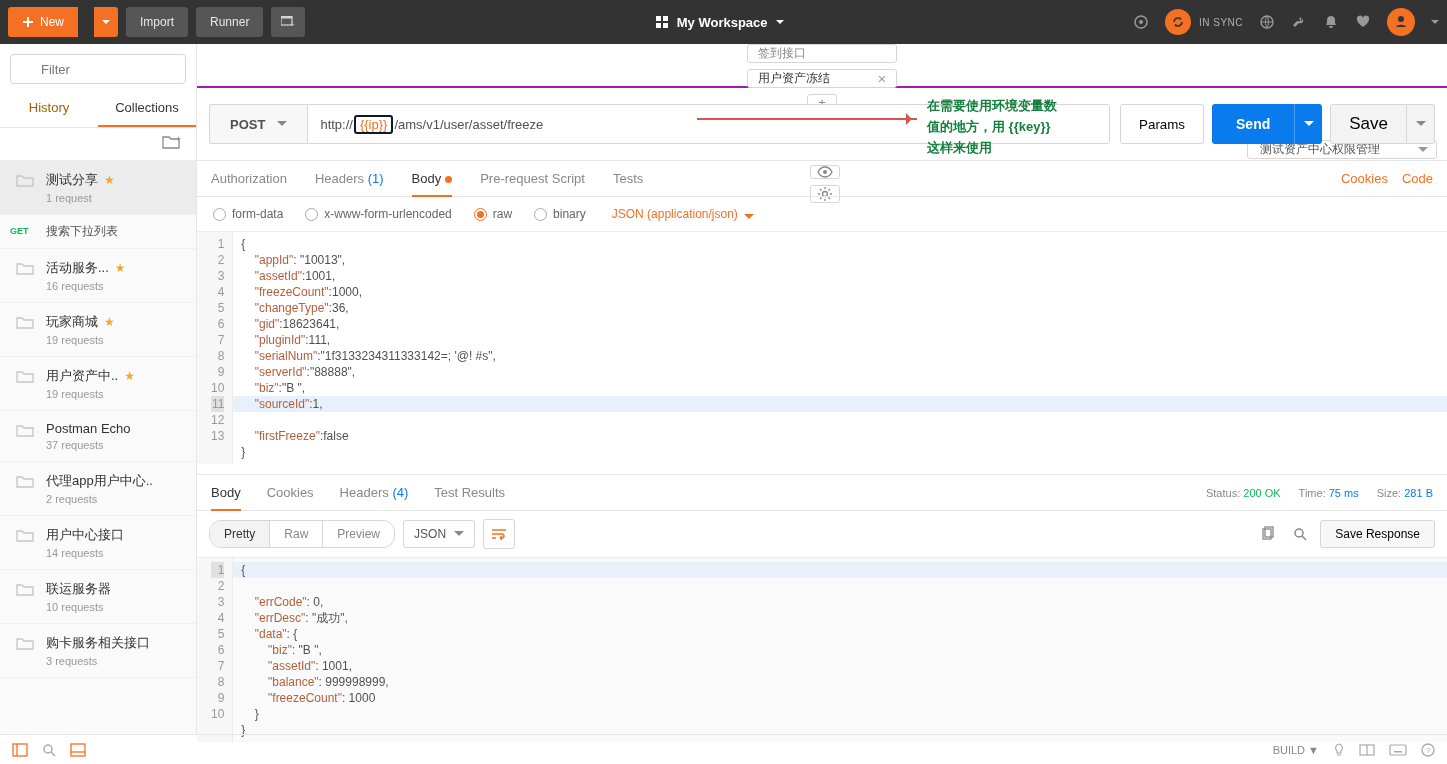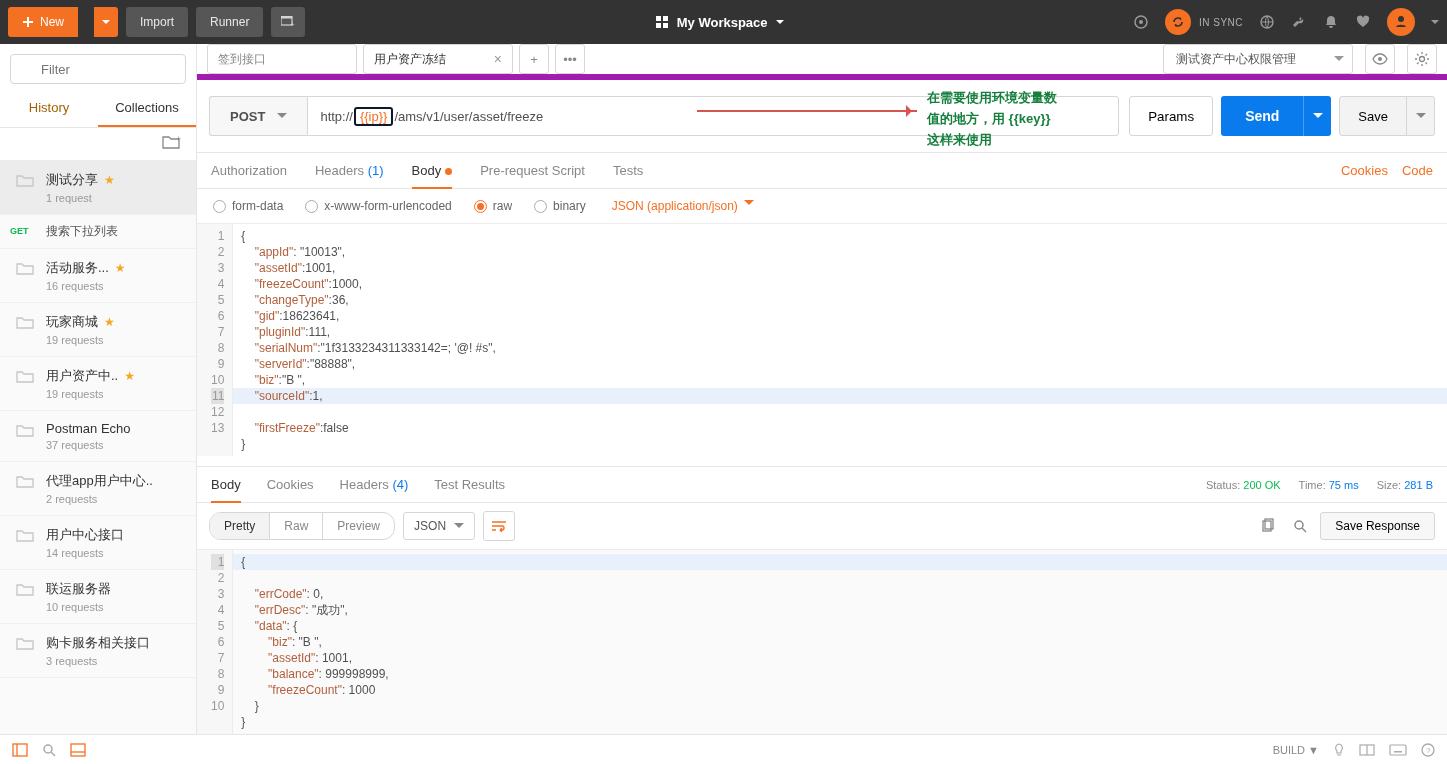--- a/index.html
+++ b/index.html
@@ -33,60 +33,60 @@
 .coll { padding:10px 10px 10px 46px; border-bottom:1px solid #f0f0f0; position:relative; cursor:pointer; }
 .coll.active { background:#ececec; }
 .coll .folder-ic { position:absolute; left:16px; top:12px; color:#c6c6c6; }
 .coll .name { font-size:13px; color:#333; display:flex; align-items:center; gap:6px; }
 .coll .meta { font-size:11px; color:#999; margin-top:3px; }
 .star { color:#F5A623; font-size:12px; }
 .req-item { padding:8px 10px 8px 46px; border-bottom:1px solid #f0f0f0; font-size:12px; color:#555; position:relative; cursor:pointer; }
 .req-item .method { position:absolute; left:10px; color:#0cbb52; font-weight:700; font-size:9px; top:11px; }
 
 .content { flex:1; display:flex; flex-direction:column; min-width:0; }
-.tabbar { height:44px; border-bottom:6px solid #a21caf; display:flex; align-items:flex-start; padding:0 10px; gap:6px; }
+.tabbar { height:44px; border-bottom:2px solid #a21caf; display:flex; align-items:center; padding:0 10px; gap:6px;flex-direction:column; }
 .tab { height:30px; min-width:150px; border:1px solid #d6d6d6; border-radius:3px; display:flex; align-items:center; padding:0 10px; font-size:12px; color:#888; background:#fff; cursor:pointer; position:relative; }
 .tab.active { color:#333; }
 .tab .close { margin-left:auto; color:#999; font-size:14px; }
 .tab-add, .tab-more { width:30px; height:30px; border:1px solid #d6d6d6; border-radius:3px; display:flex; align-items:center; justify-content:center; color:#888; cursor:pointer; }
 .env-sel { margin-left:auto; height:30px; border:1px solid #d6d6d6; border-radius:3px; padding:0 30px 0 12px; font-size:12px; color:#555; display:flex; align-items:center; background:#fff; cursor:pointer; position:relative; min-width:190px; }
 .env-sel .chev { position:absolute; right:8px; color:#999; }
 .env-btn { width:30px; height:30px; border:1px solid #d6d6d6; border-radius:3px; display:flex; align-items:center; justify-content:center; color:#888; cursor:pointer; margin-left:6px; }
 
 .req-bar { display:flex; gap:0; padding:16px 12px; align-items:center; border-bottom:1px solid #e6e6e6; position:relative; }
 .method-sel { height:40px; border:1px solid #d6d6d6; border-right:none; border-radius:3px 0 0 3px; padding:0 20px; font-weight:600; font-size:13px; display:flex; align-items:center; gap:12px; background:#f7f7f7; cursor:pointer; }
 .url-input { flex:1; height:40px; border:1px solid #d6d6d6; border-radius:0 3px 3px 0; padding:0 12px; font-size:13px; background:#fff; font-family:Menlo,Monaco,monospace; display:flex; align-items:center; }
 .url-input .var { color:#F47023; border:2px solid #0f172a; border-radius:3px; padding:0px 4px; margin:0 1px; }
 .params-btn { height:40px; border:1px solid #d6d6d6; border-radius:3px; padding:0 18px; background:#fff; margin-left:10px; cursor:pointer; }
 .send-split { display:flex; margin-left:8px; }
 .send-btn { height:40px; background:#097BED; color:#fff; border:none; border-radius:3px 0 0 3px; padding:0 24px; font-weight:600; font-size:14px; cursor:pointer; }
 .send-chev { height:40px; width:28px; background:#097BED; border:none; border-left:1px solid rgba(255,255,255,0.25); border-radius:0 3px 3px 0; color:#fff; cursor:pointer; display:flex; align-items:center; justify-content:center; }
 .save-split { display:flex; margin-left:8px; }
-.save-btn { height:40px; background:#f3f3f3; border:1px solid #d6d6d6; border-radius:3px 0 0 3px; padding:0 18px; font-size:13px; cursor:pointer; }
+.save-btn { height:40px; background:#f3f3f3; border:1px solid #d6d6d6; border-radius:3px 0 0 3px; padding:0 18px; font-size:17px; cursor:pointer; }
 .save-chev { height:40px; width:28px; background:#f3f3f3; border:1px solid #d6d6d6; border-left:none; border-radius:0 3px 3px 0; color:#888; cursor:pointer; display:flex; align-items:center; justify-content:center; }
 
 .anno { position:absolute; color:#15803d; font-weight:600; font-size:13px; line-height:1.6; left:730px; top:8px; }
 .anno-arrow { position:absolute; left:500px; top:30px; width:220px; height:2px; background:#d9534f; }
 .anno-arrow::after { content:''; position:absolute; right:-1px; top:-5px; border:6px solid transparent; border-left-color:#d9534f; }
 
 .subtabs { display:flex; gap:28px; padding:0 14px; border-bottom:1px solid #e6e6e6; align-items:center; height:38px; font-size:13px; }
 .subtab { color:#888; cursor:pointer; padding:10px 0; position:relative; }
 .subtab.active { color:#333; }
 .subtab.active::after { content:''; position:absolute; left:0; right:0; bottom:-1px; height:2px; background:#F47023; }
 .subtab .dot { width:7px; height:7px; border-radius:50%; background:#F47023; display:inline-block; margin-left:4px; vertical-align:middle; }
 .subtab .count { color:#097BED; }
 .subtabs .right-links { margin-left:auto; display:flex; gap:14px; }
 .subtabs .right-links span { color:#F47023; cursor:pointer; }
 
 .body-opts { display:flex; gap:22px; padding:10px 16px; align-items:center; font-size:12px; color:#666; border-bottom:1px solid #ececec; }
 .radio { display:flex; align-items:center; gap:6px; cursor:pointer; }
 .radio .r { width:13px; height:13px; border:1px solid #aaa; border-radius:50%; display:inline-flex; align-items:center; justify-content:center; }
 .radio.sel .r::after { content:''; width:7px; height:7px; background:#F47023; border-radius:50%; }
 .radio.sel .r { border-color:#F47023; }
-.json-sel { color:#F47023; display:flex; align-items:flex-start; gap:6px; cursor:pointer; margin-left:4px; }
+.json-sel { color:#F47023; display:flex; align-items:flex-end; gap:6px; cursor:pointer; margin-left:4px; }
 
 .editor { font-family:Menlo,Monaco,Consolas,monospace; font-size:12px; display:flex; }
 .gutter { background:#f7f7f7; color:#999; text-align:right; padding:4px 8px 4px 14px; user-select:none; border-right:1px solid #ececec; line-height:16px; }
 .gutter .ln { display:block; }
 .gutter .ln.hl { background:#e0e0e0; }
 .code { padding:4px 8px; line-height:16px; white-space:pre; flex:1; }
 .code .line.hl { background:#e8f0fb; display:block; margin:0 -8px; padding:0 8px; }
 .k { color:#b25f3a; } 
 .p { color:#555; } 
 

